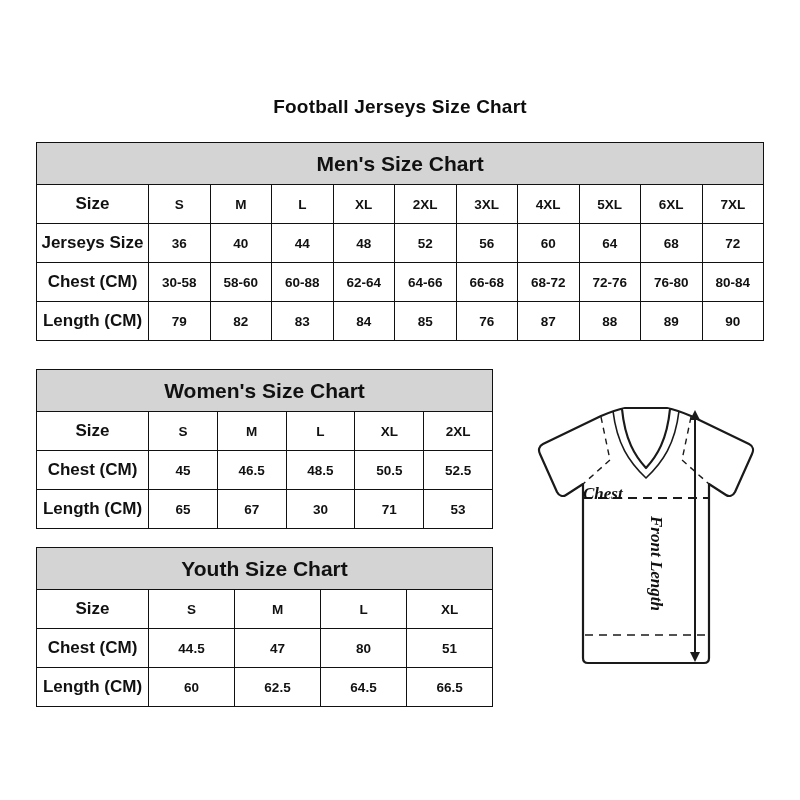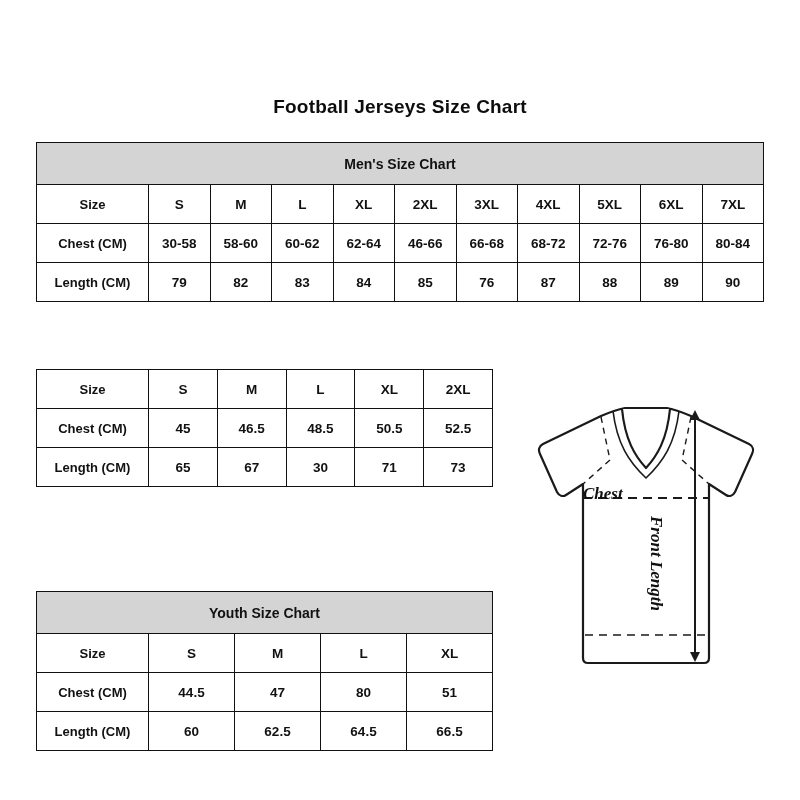--- a/index.html
+++ b/index.html
@@ -48,25 +48,25 @@
     vertical-align: middle;
     font-size: 13.5px;
     font-weight: bold;
     color: #111111;
     padding: 0;
     height: 39px;
     box-sizing: border-box;
   }
   table.size-table th.section-head {
     background: #d4d4d4;
-    font-size: 14px;
+    font-size: 21px;
     height: 42px;
   }
   table.size-table td.rowlabel {
-    font-size: 13px;
+    font-size: 17px;
   }
 
   
   #mens-table {
     left: 36px;
     top: 142px;
     width: 728px;
   }
   #mens-table col.c0 { width: 112px; }
   #mens-table col.cx { width: 61.5px; }
@@ -78,21 +78,20 @@
     width: 456px;
   }
   #womens-table col.c0 { width: 112px; }
   #womens-table col.cx { width: 68.8px; }
 
   
   #youth-table {
     left: 36px;
     top: 547px;
     width: 456px;
-    margin-top: 44px;
   }
   #youth-table col.c0 { width: 112px; }
   #youth-table col.cx { width: 86px; }
 
   
   #shirt-diagram {
     position: absolute;
     left: 505px;
     top: 400px;
     width: 282px;
@@ -152,26 +151,39 @@
         <td>L</td>
         <td>XL</td>
         <td>2XL</td>
         <td>3XL</td>
         <td>4XL</td>
         <td>5XL</td>
         <td>6XL</td>
         <td>7XL</td>
       </tr>
       <tr>
+        <td class="rowlabel">Jerseys Size</td>
+        <td>36</td>
+        <td>40</td>
+        <td>44</td>
+        <td>48</td>
+        <td>52</td>
+        <td>56</td>
+        <td>60</td>
+        <td>64</td>
+        <td>68</td>
+        <td>72</td>
+      </tr>
+      <tr>
         <td class="rowlabel">Chest (CM)</td>
         <td>30-58</td>
         <td>58-60</td>
-        <td>60-62</td>
+        <td>60-88</td>
         <td>62-64</td>
-        <td>46-66</td>
+        <td>64-66</td>
         <td>66-68</td>
         <td>68-72</td>
         <td>72-76</td>
         <td>76-80</td>
         <td>80-84</td>
       </tr>
       <tr>
         <td class="rowlabel">Length (CM)</td>
         <td>79</td>
         <td>82</td>
@@ -191,20 +203,23 @@
     <colgroup>
       <col class="c0">
         <col class="cx">
         <col class="cx">
         <col class="cx">
         <col class="cx">
         <col class="cx">
     </colgroup>
     <tbody>
       <tr>
+        <th class="section-head" colspan="6">Women's Size Chart</th>
+      </tr>
+      <tr>
         <td class="rowlabel">Size</td>
         <td>S</td>
         <td>M</td>
         <td>L</td>
         <td>XL</td>
         <td>2XL</td>
       </tr>
       <tr>
         <td class="rowlabel">Chest (CM)</td>
         <td>45</td>
@@ -212,21 +227,21 @@
         <td>48.5</td>
         <td>50.5</td>
         <td>52.5</td>
       </tr>
       <tr>
         <td class="rowlabel">Length (CM)</td>
         <td>65</td>
         <td>67</td>
         <td>30</td>
         <td>71</td>
-        <td>73</td>
+        <td>53</td>
       </tr>
     </tbody>
   </table>
 
   <table class="size-table" id="youth-table">
     <colgroup>
       <col class="c0">
         <col class="cx">
         <col class="cx">
         <col class="cx">

